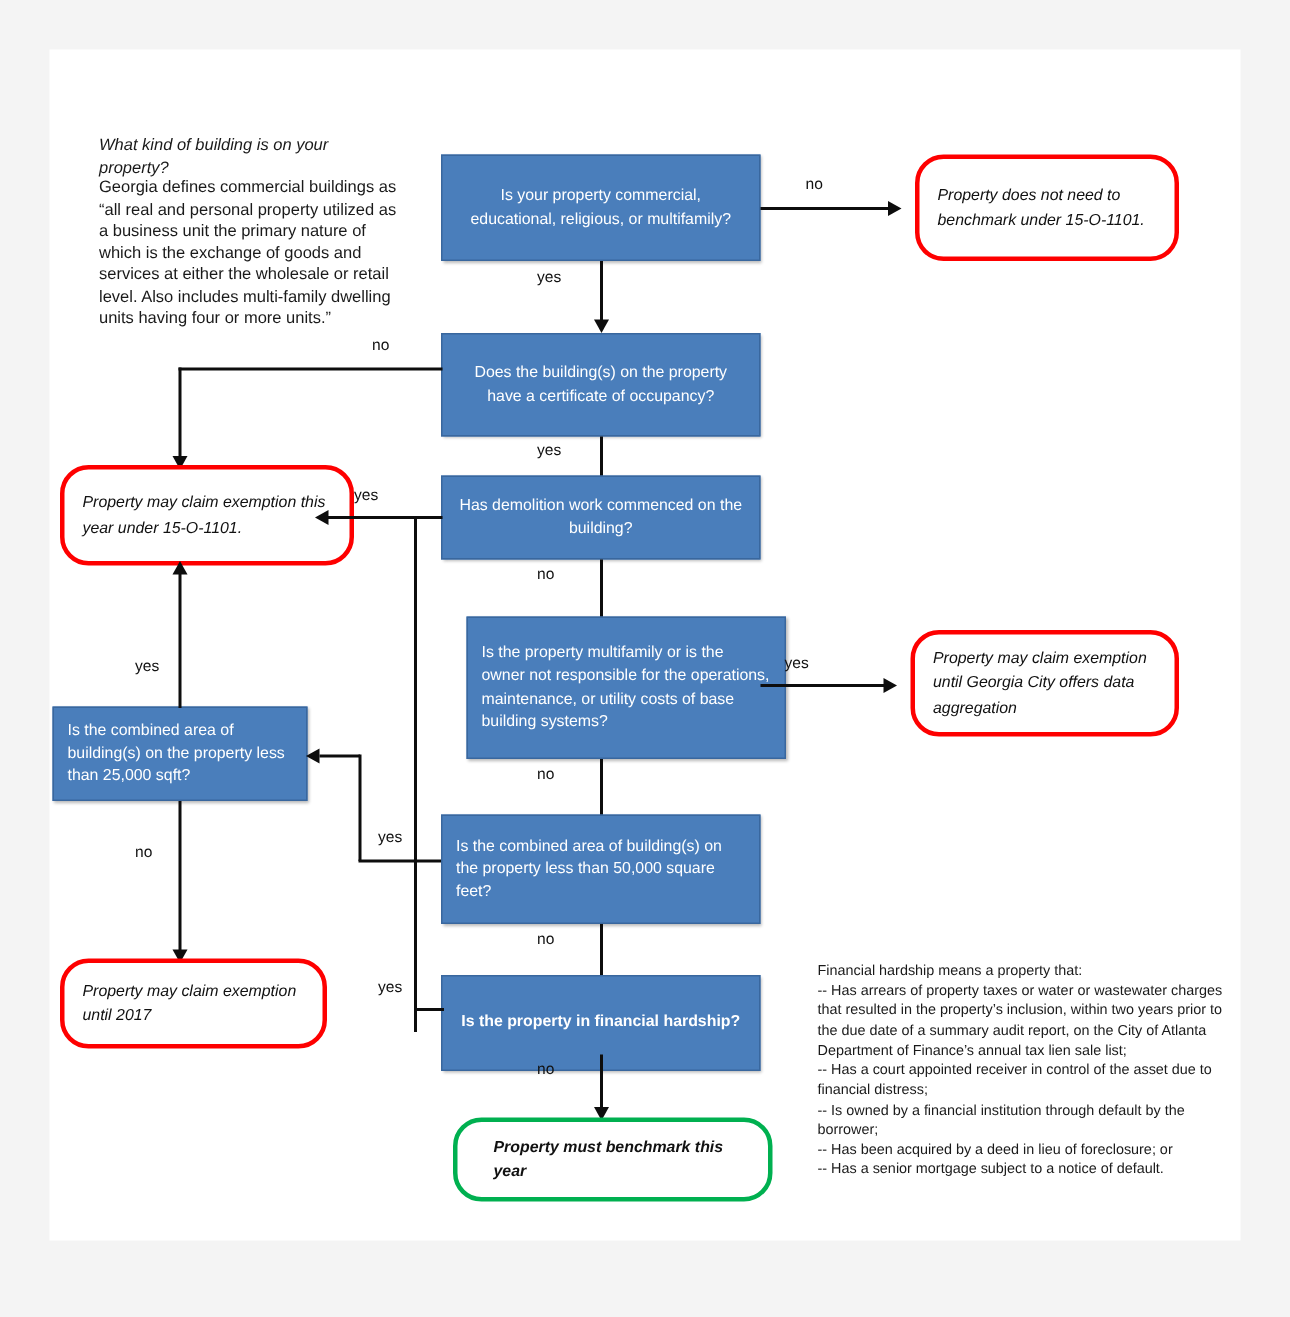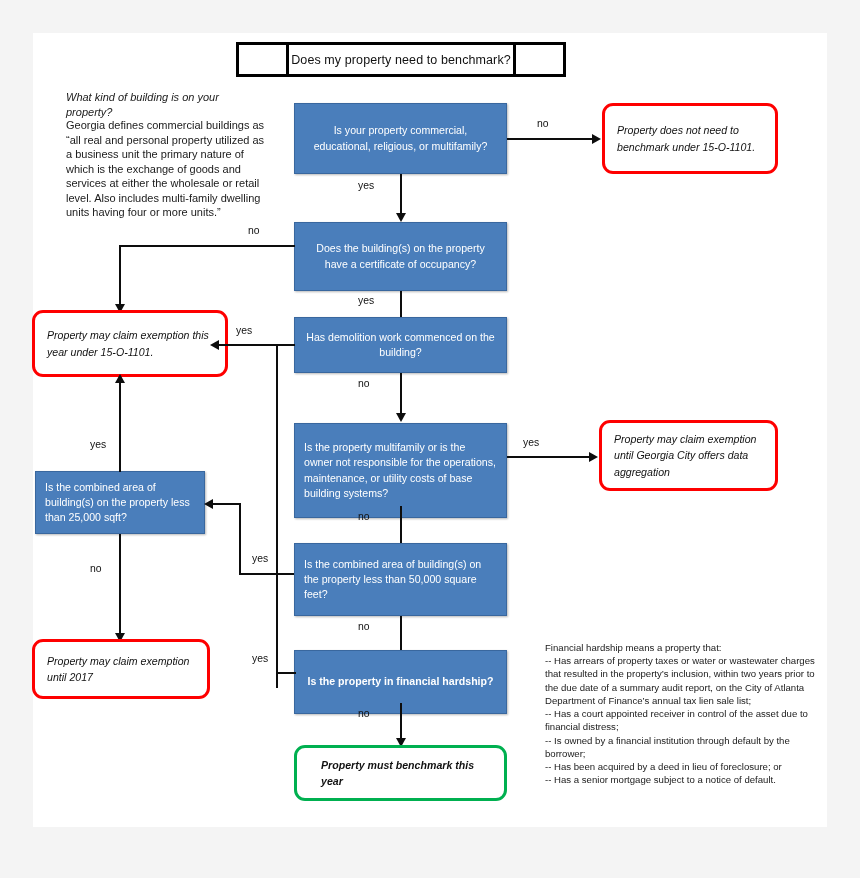--- a/index.html
+++ b/index.html
@@ -76,28 +76,29 @@
   }
   .blue-box .txt { width: 100%; }
   .blue-box.center .txt { text-align: center; }
   .blue-box.left   .txt { text-align: left; }
 
   
   .term-box {
     position: absolute;
     background: #ffffff;
     box-sizing: border-box;
-    border-radius: 11px;
+    border-radius: 19px;
     display: flex;
     align-items: center;
     padding: 5px 12px;
     font-size: 10.6px;
     line-height: 1.52;
     font-style: italic;
     color: #111;
+    margin-left: 8px;
   }
   .term-box.red   { border: 3px solid #fe0000; }
   .term-box.green { border: 3px solid #00b050; }
   .term-box .txt { width: 100%; }
   .term-box.center .txt { text-align: left; }
   .term-box.left   .txt { text-align: left; }
   .term-box.bold  { font-weight: bold; padding-left: 24px; }
 
   
   .line-h, .line-v {
@@ -149,25 +150,20 @@
     line-height: 1.38;
     color: #1a1a1a;
     white-space: pre-line;
   }
 </style>
 </head>
 <body>
 
 <div id="canvas">
 
-  <div id="title-bar">
-    <div class="cell-left"></div>
-    <div class="cell-mid">Does my property need to benchmark?</div>
-    <div class="cell-right"></div>
-  </div>
 
   <div class="abs note italic" style="left:33px; top:57px; width:200px;">What kind of building is on your property?</div>
   <div class="abs note" style="left:33px; top:85px; width:200px;">Georgia defines commercial buildings as “all real and personal property utilized as a business unit the primary nature of which is the exchange of goods and services at either the wholesale or retail level. Also includes multi-family dwelling units having four or more units.”</div>
 
   <div class="blue-box center" style="left:261px; top:70px; width:213px; height:71px;align-items:center;">
     <span class="txt">Is your property commercial, educational, religious, or multifamily?</span>
   </div>
 
   <div class="line-h" style="left:474px; top:105px; width:88px;"></div>
   <div class="arrow right" style="left:559px; top:101px;"></div>
@@ -205,21 +201,21 @@
   <div class="line-h" style="left:185px; top:311px; width:77px;"></div>
   <div class="arrow left" style="left:177px; top:307px;"></div>
   <div class="edge-label" style="left:203px; top:292px;">yes</div>
 
   <div class="line-v" style="left:243px; top:311px; height:344px;"></div>
 
   <div class="line-v" style="left:367px; top:340px; height:45px;"></div>
   <div class="arrow down" style="left:363px; top:380px;"></div>
   <div class="edge-label" style="left:325px; top:345px;">no</div>
 
-  <div class="blue-box left" style="left:261px; top:378px; width:213px; height:95px;margin-top:12px;">
+  <div class="blue-box left" style="left:278px; top:378px; width:213px; height:95px;">
     <span class="txt">Is the property multifamily or is the owner not responsible for the operations, maintenance, or utility costs of base building systems?</span>
   </div>
 
   <div class="line-h" style="left:474px; top:423px; width:86px;"></div>
   <div class="arrow right" style="left:556px; top:419px;"></div>
   <div class="edge-label" style="left:490px; top:404px;">yes</div>
 
   <div class="term-box red left" style="left:566px; top:387px; width:179px; height:71px;">
     <span class="txt">Property may claim exemption until Georgia City offers data aggregation</span>
   </div>

